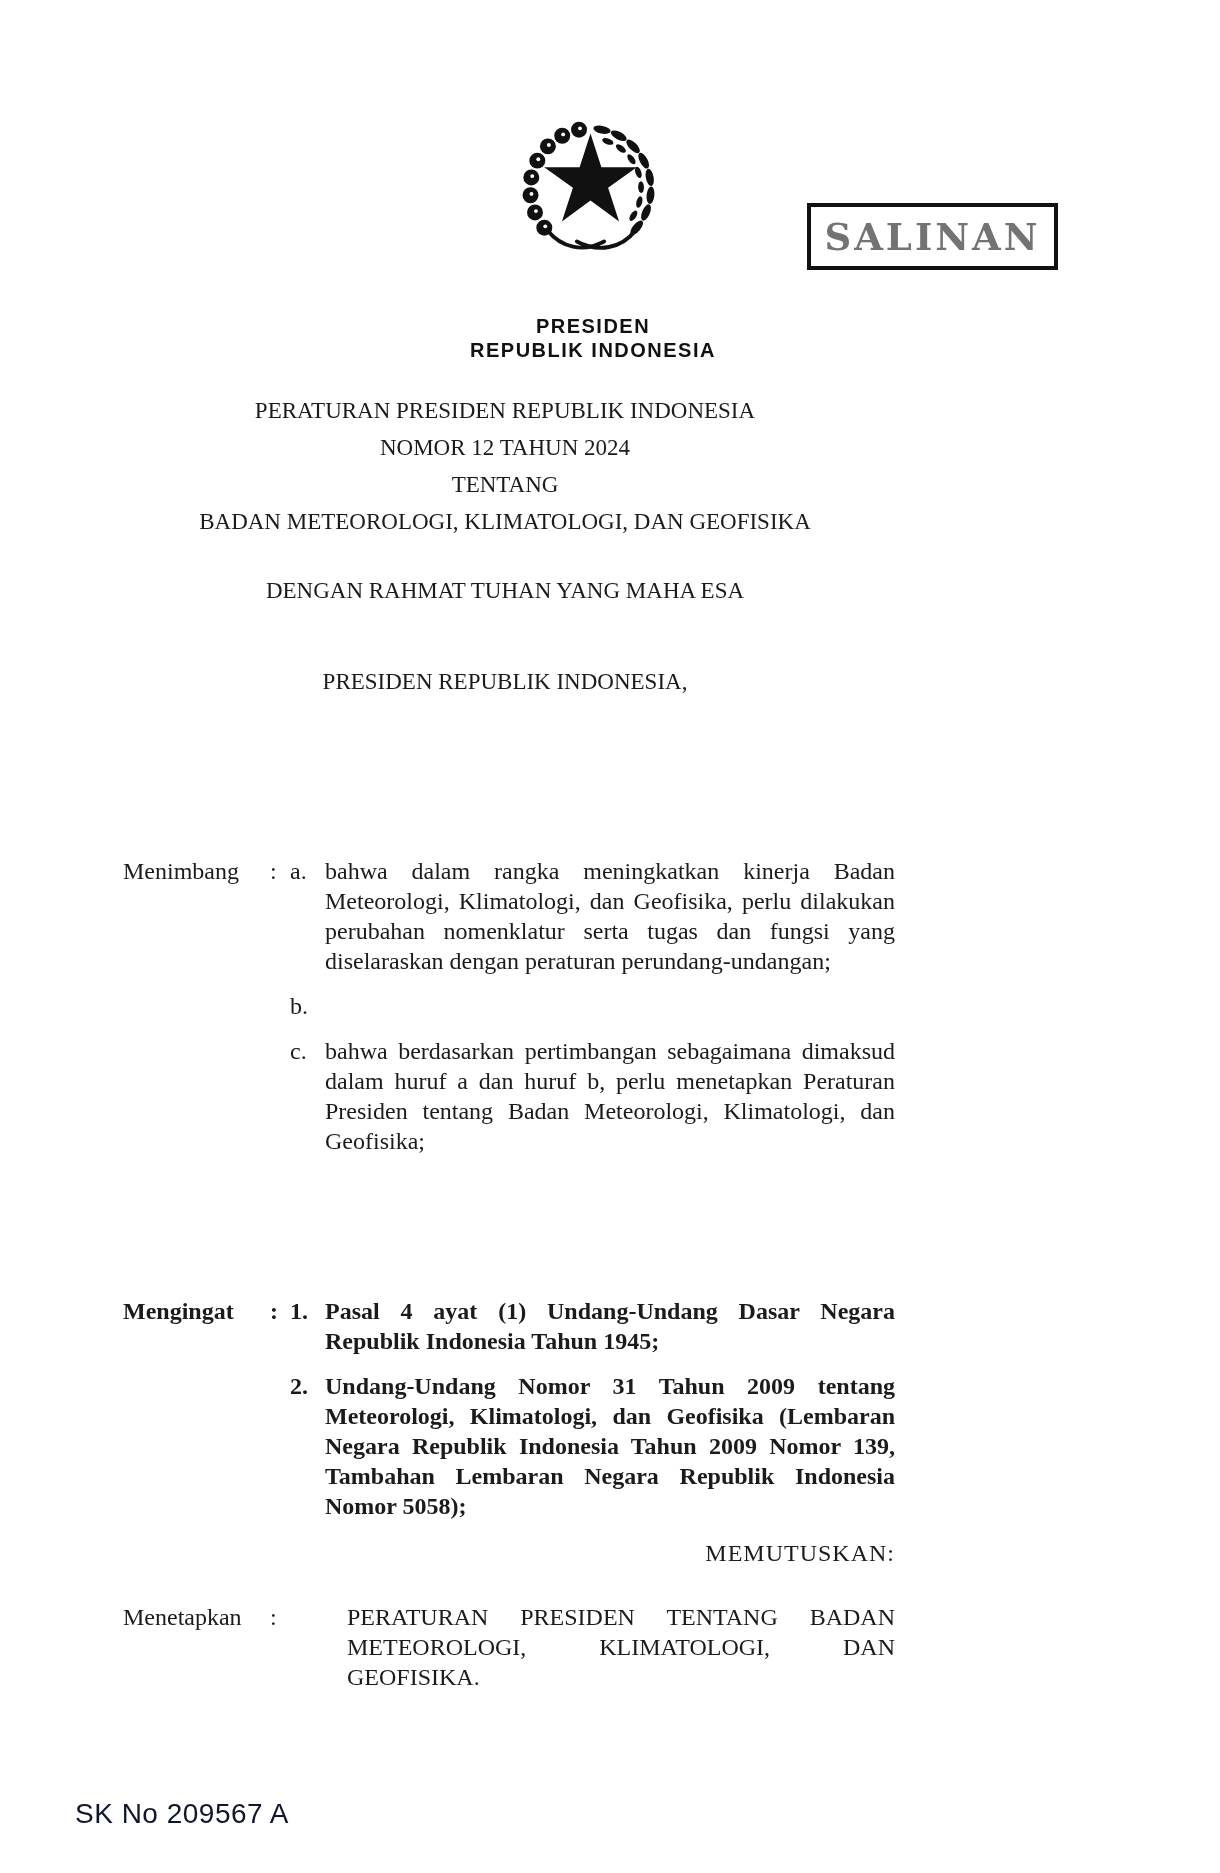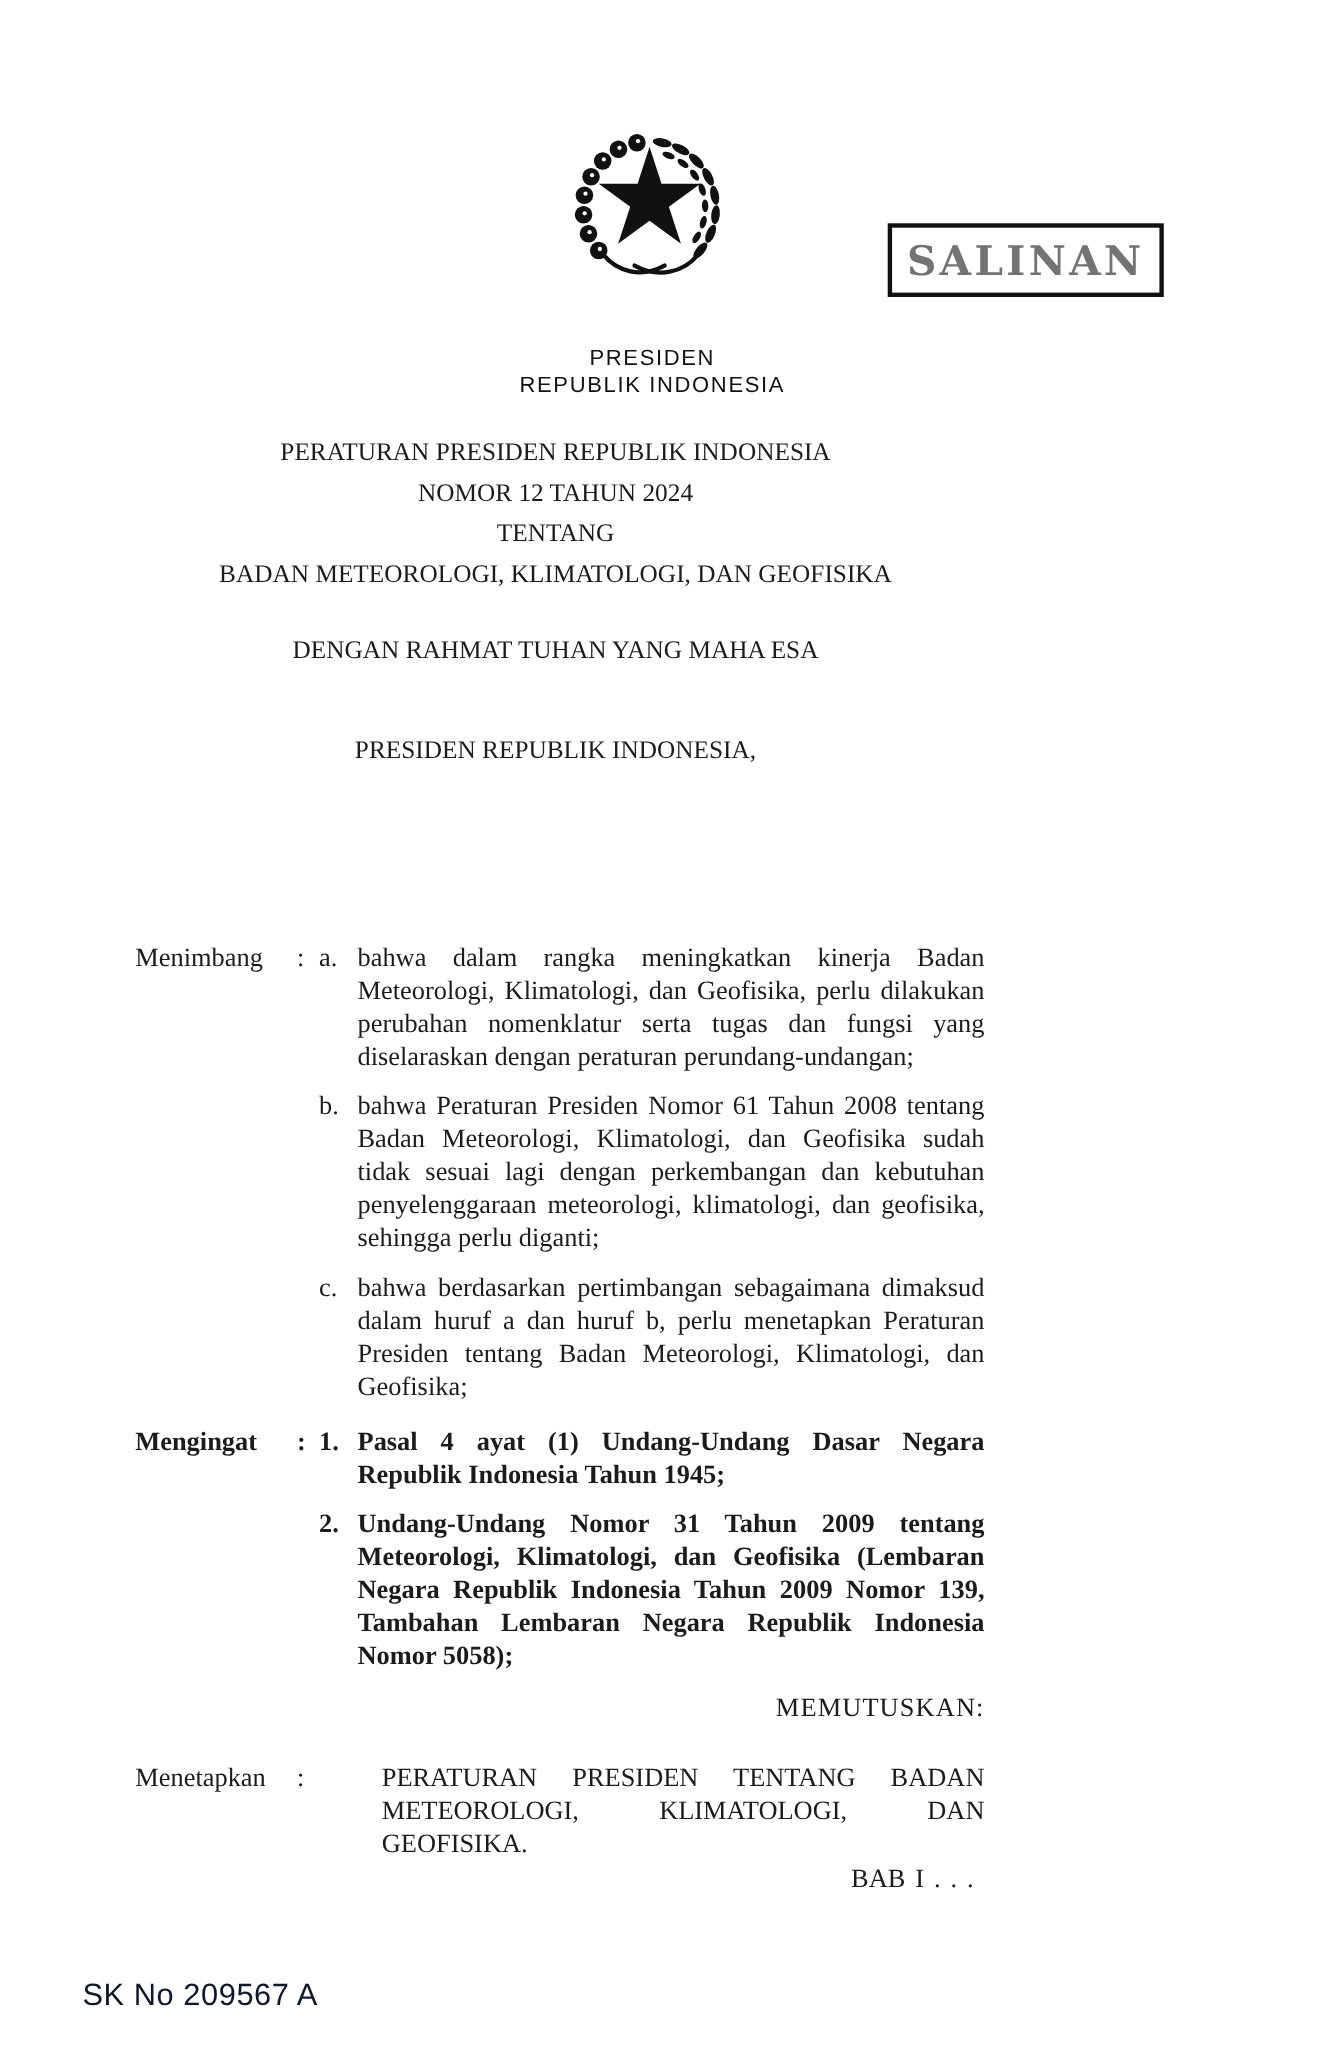--- a/index.html
+++ b/index.html
@@ -11,21 +11,21 @@
     font-family:"Liberation Serif", serif;
     color:#1b1b1b;
     overflow:hidden;
   }
   
   .emblem { position:absolute; left:503px; top:106px; width:175px; height:162px; }
   .letterhead {
     position:absolute; left:433px; top:314px; width:320px;
     text-align:center;
     font-family:"Liberation Sans", sans-serif;
-    font-weight:normal; font-size:20px; line-height:24px;
+    font-weight:bold; font-size:20px; line-height:24px;
     letter-spacing:1.5px; color:#111;
   }
   
   .stamp {
     position:absolute; left:807px; top:203px;
     width:243px; height:59px;
     border:4px solid #111;
     display:flex; align-items:center; justify-content:center;
     font-weight:bold; font-size:37px; letter-spacing:3px;
     font-family:"DejaVu Serif", serif; color:#737373;
@@ -136,21 +136,20 @@
     <div class="clause-row">
       <div class="label">Menimbang</div>
       <div class="colon">:</div>
       <div class="marker">a.</div>
       <div class="text">bahwa dalam rangka meningkatkan kinerja Badan Meteorologi, Klimatologi, dan Geofisika, perlu dilakukan perubahan nomenklatur serta tugas dan fungsi yang diselaraskan dengan peraturan perundang-undangan;</div>
     </div>
     <div class="clause-row">
       <div class="label"></div>
       <div class="colon"></div>
       <div class="marker">b.</div>
-      <div class="text">bahwa Peraturan Presiden Nomor 61 Tahun 2008 tentang Badan Meteorologi, Klimatologi, dan Geofisika sudah tidak sesuai lagi dengan perkembangan dan kebutuhan penyelenggaraan meteorologi, klimatologi, dan geofisika, sehingga perlu diganti;</div>
     </div>
     <div class="clause-row">
       <div class="label"></div>
       <div class="colon"></div>
       <div class="marker">c.</div>
       <div class="text">bahwa berdasarkan pertimbangan sebagaimana dimaksud dalam huruf a dan huruf b, perlu menetapkan Peraturan Presiden tentang Badan Meteorologi, Klimatologi, dan Geofisika;</div>
     </div>
   </div>
 
   <div class="body-col clauses-2">
@@ -171,17 +170,16 @@
   <div class="memutuskan">MEMUTUSKAN:</div>
 
   <div class="body-col menetapkan">
     <div class="clause-row no-marker">
       <div class="label">Menetapkan</div>
       <div class="colon">:</div>
       <div class="text">PERATURAN PRESIDEN TENTANG BADAN METEOROLOGI, KLIMATOLOGI, DAN GEOFISIKA.</div>
     </div>
   </div>
 
-  <div class="catchword">BAB I . . .</div>
 
   <div class="footer-code">SK No 209567 A</div>
 
 </div>
 
 </body></html>

